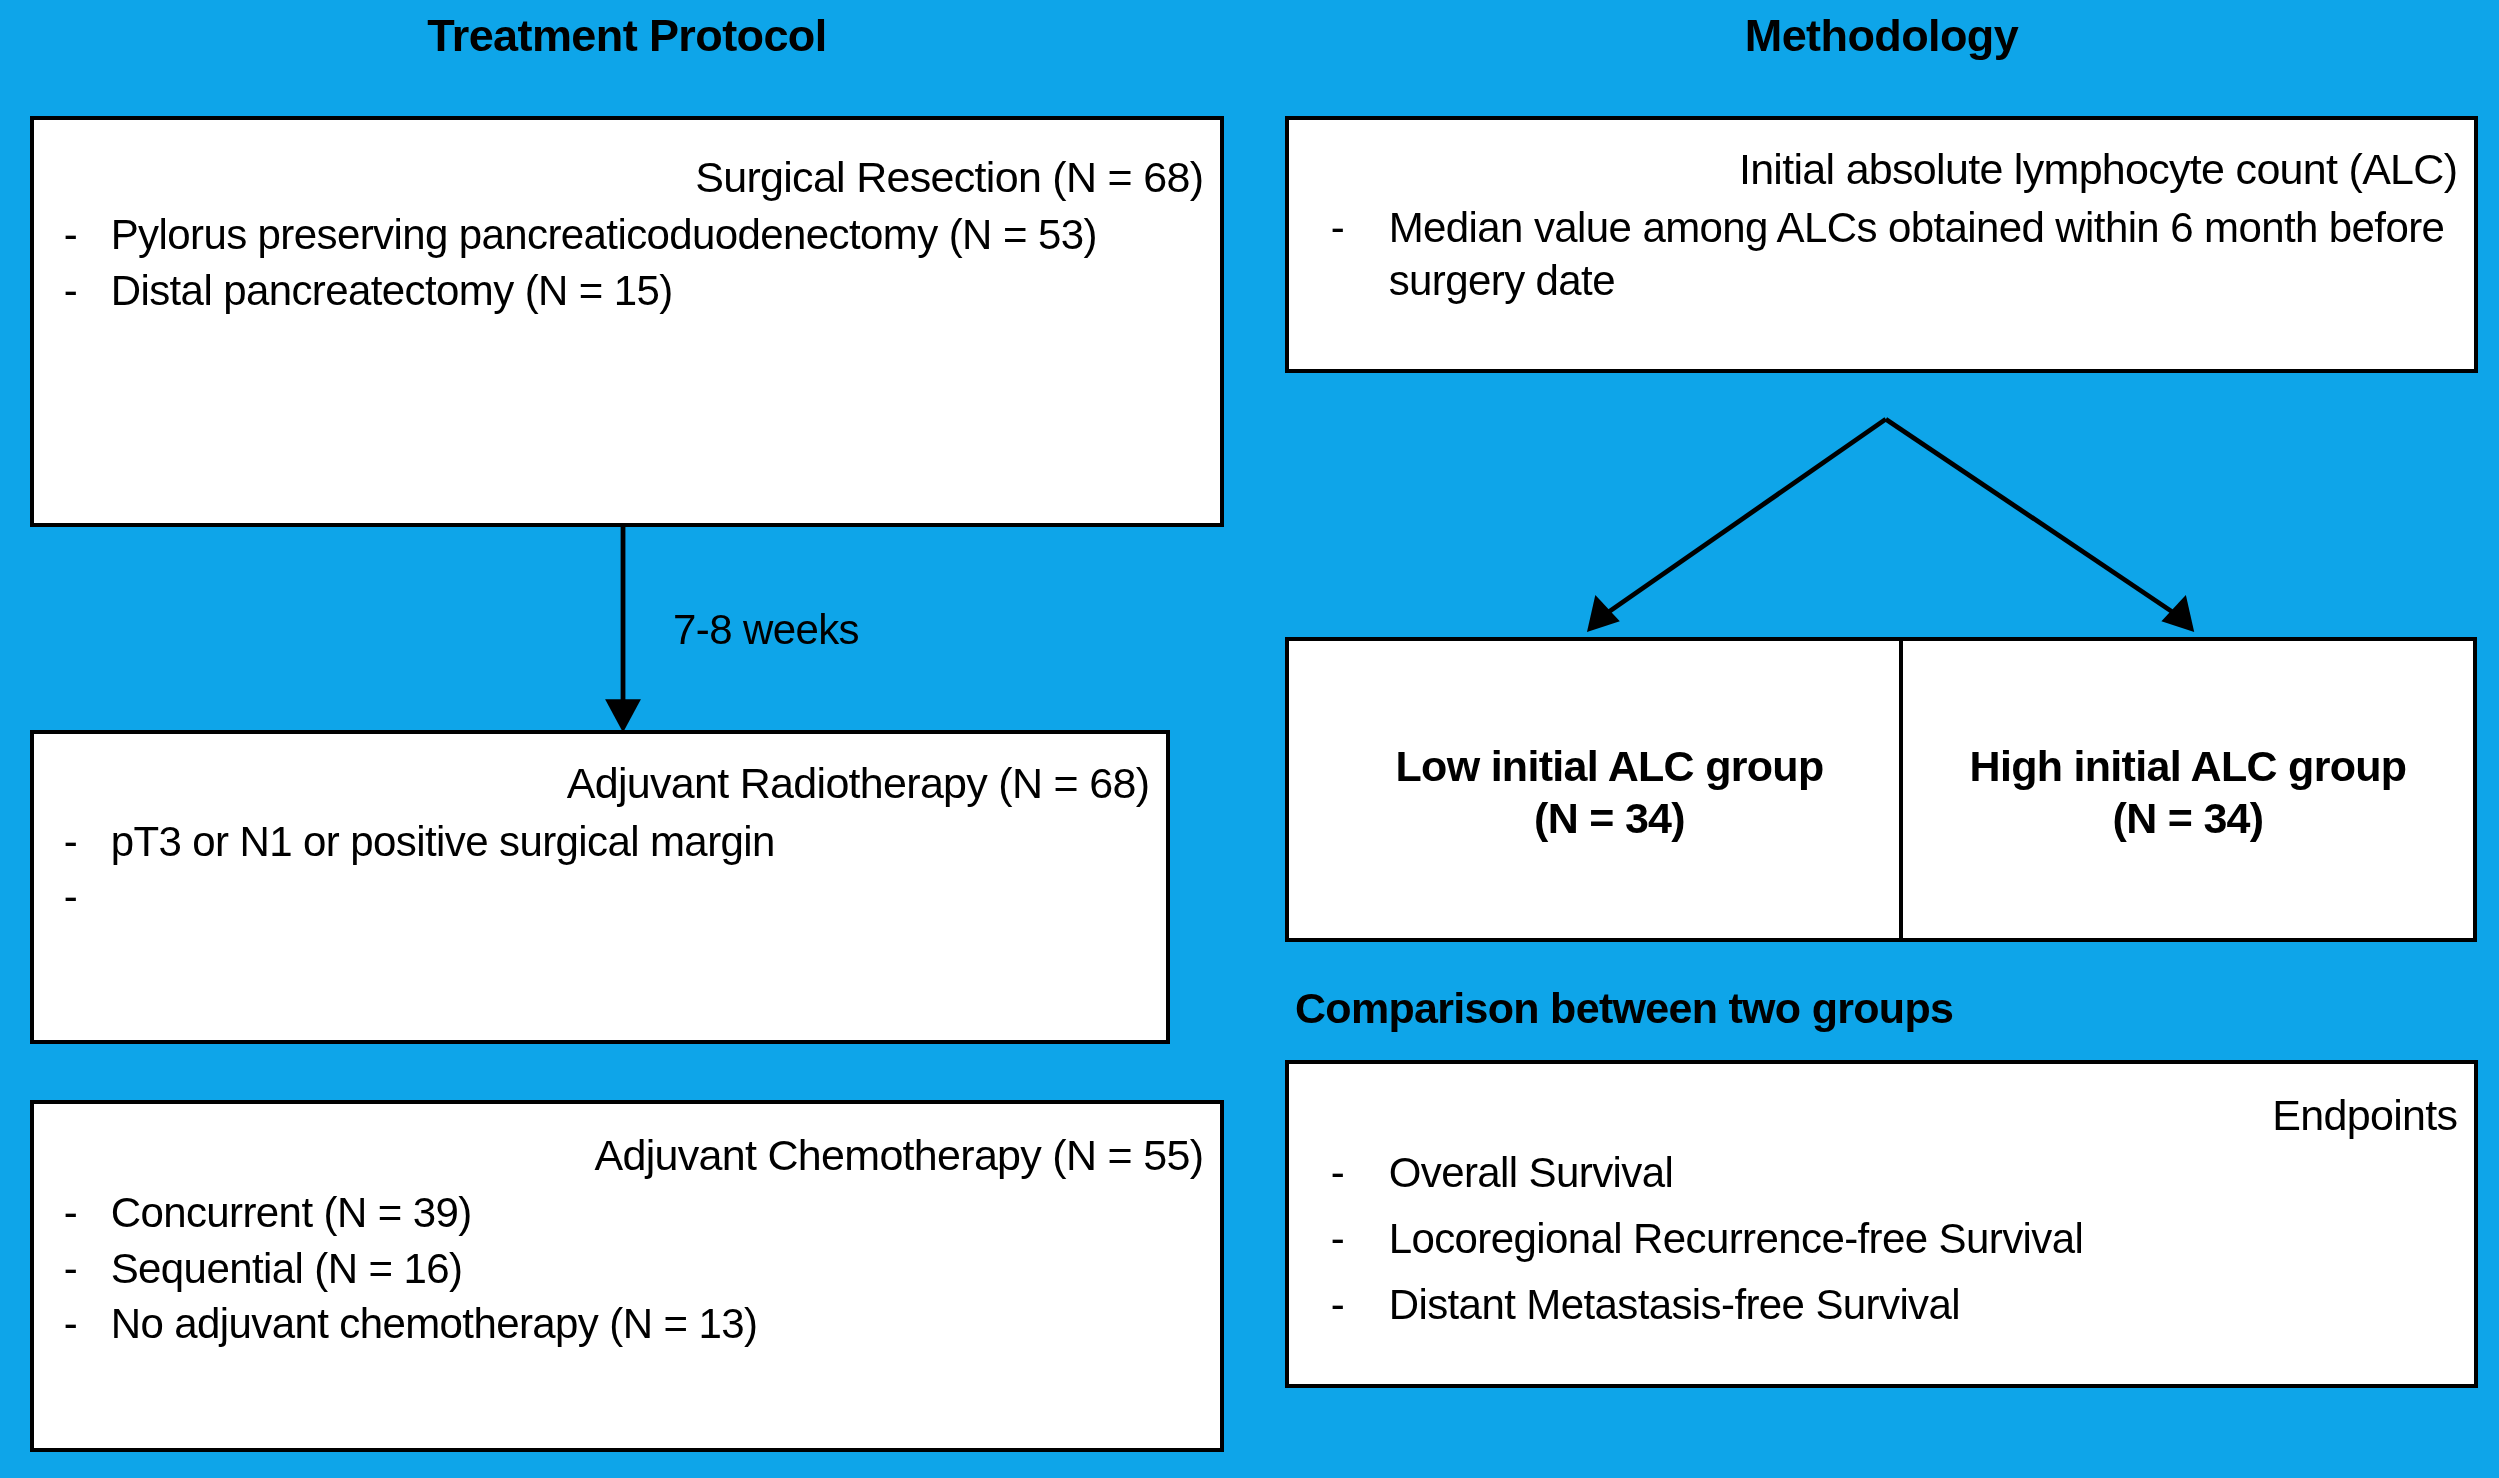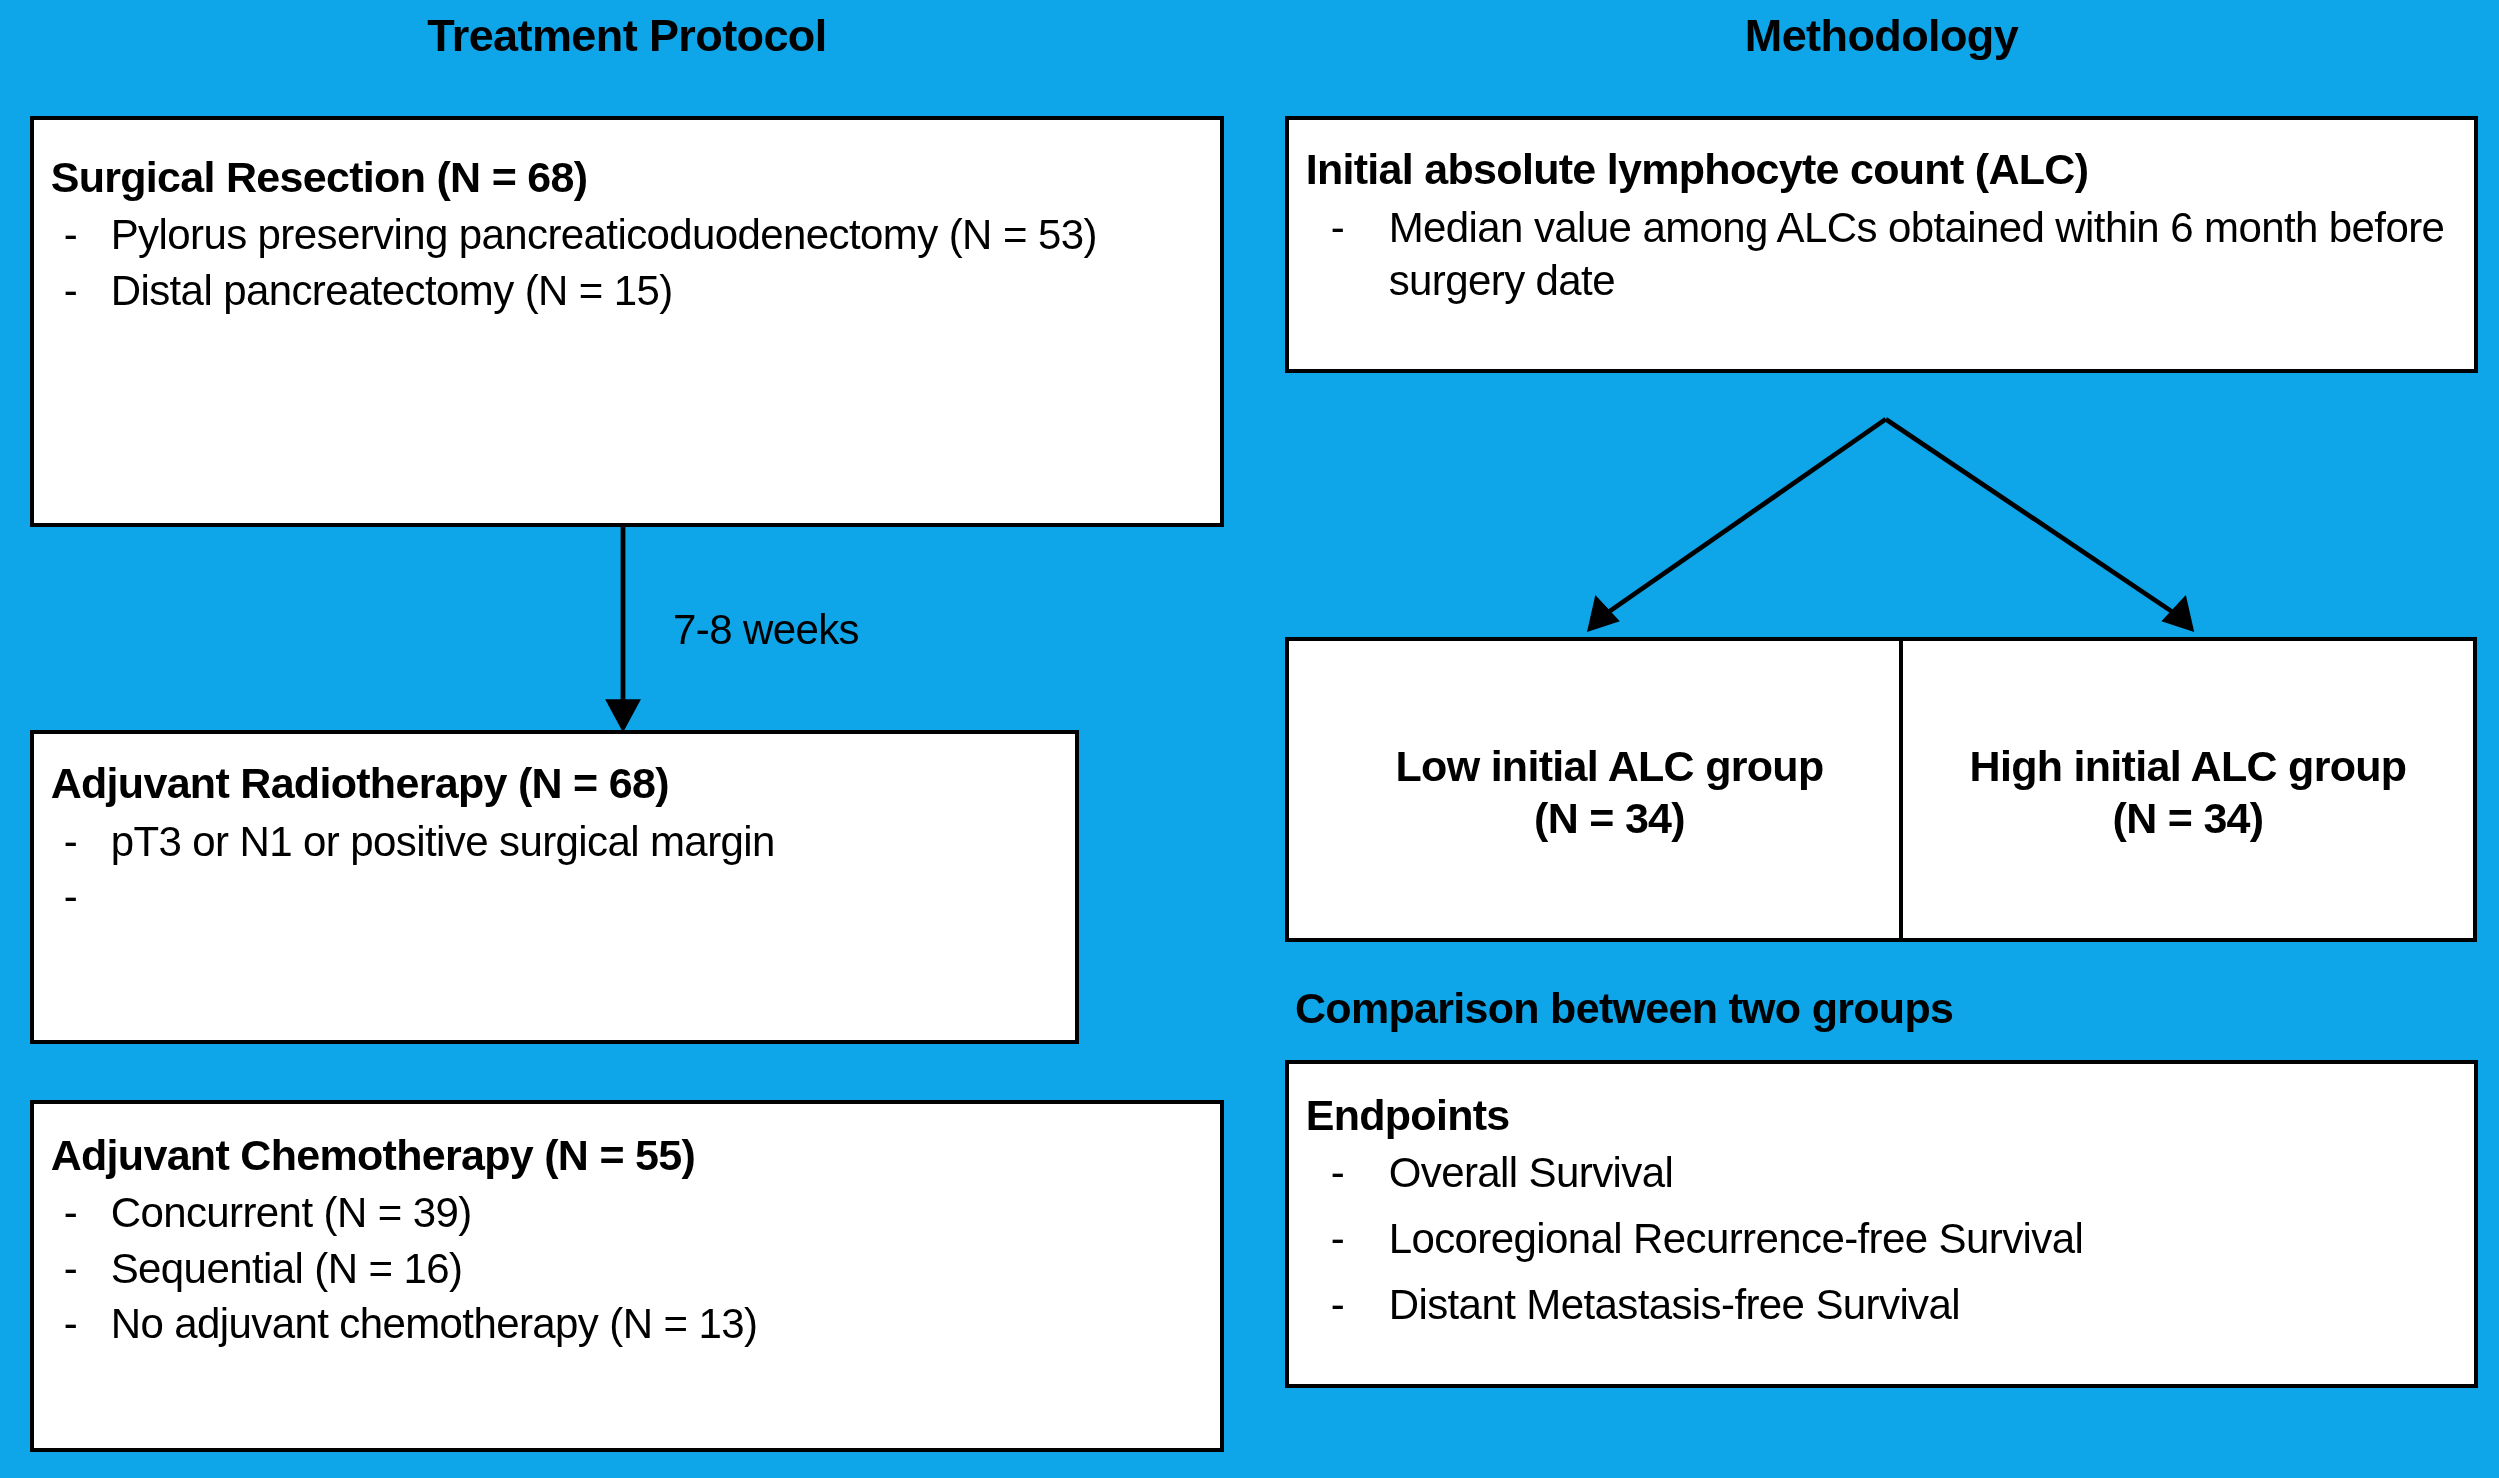--- a/index.html
+++ b/index.html
@@ -39,25 +39,25 @@
     background: #ffffff;
   }
 
   .box-inner {
     position: absolute;
     left: 0; right: 0;
     padding: 0 16.7px 0 16.7px;
   }
 
   .box-title {
-    font-weight: bold;
+    font-weight: normal;
     font-size: 43px;
     line-height: 1.04;
     letter-spacing: -0.7px;
-    text-align: left;
+    text-align: right;
     white-space: nowrap;
     margin: 0 0 9.5px 0;
   }
 
   ul.bullets {
     list-style: none;
     margin: 0;
     padding: 0;
   }
   ul.bullets > li {
@@ -138,21 +138,21 @@
     </div>
   </div>
 
   <svg class="connector" style="left:587px; top:525px; width:78px; height:210px;" viewBox="0 0 130 352">
     <line x1="60" y1="0" x2="60" y2="310" stroke="#000" stroke-width="8"></line>
     <polygon points="60,348 30,292 90,292" fill="#000"></polygon>
   </svg>
 
   <div class="edge-label" style="left:673px; top:607px;">7-8 weeks</div>
 
-  <div class="box" style="left:30px; top:730px; width:1049px; height:314px;">
+  <div class="box" style="left:30px; top:730px; width:1140px; height:314px;">
     <div class="box-inner" style="top:27.4px;">
       <div class="box-title">Adjuvant Radiotherapy (N = 68)</div>
       <ul class="bullets">
         <li>
           <span class="dash">-</span>
           <span>pT3 or N1 or positive surgical margin</span>
         </li>
         <li>
           <span class="dash">-</span>
         </li>

